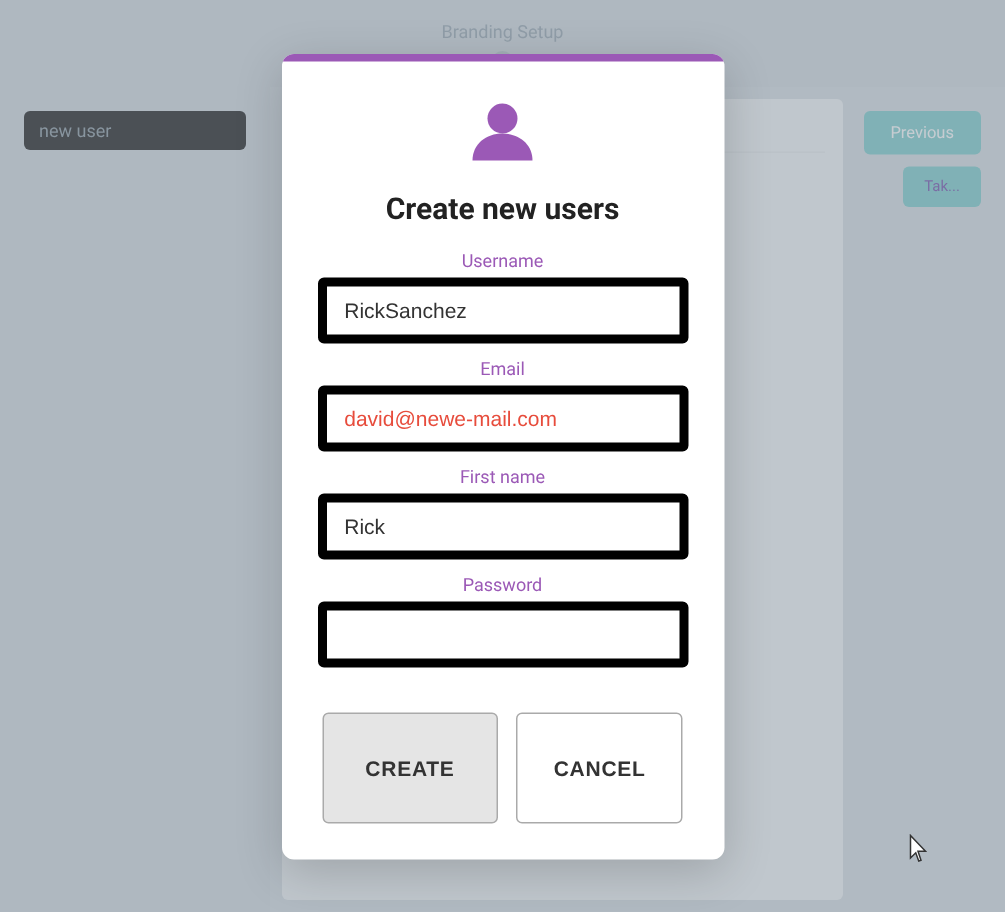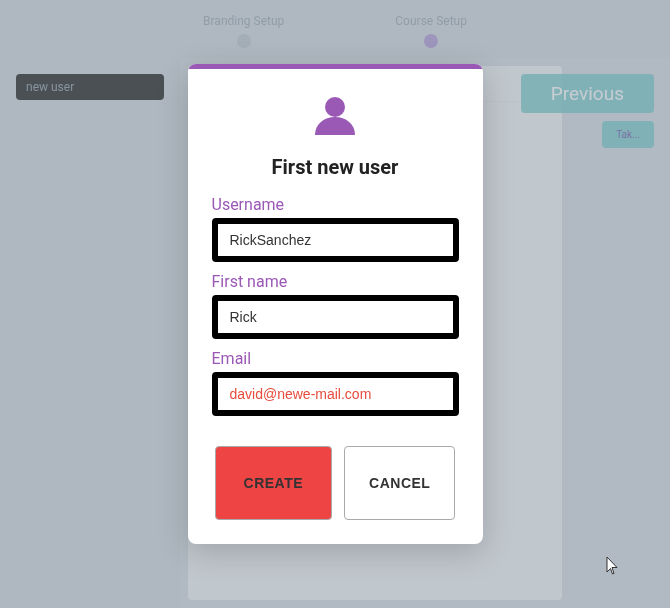--- a/index.html
+++ b/index.html
@@ -106,22 +106,22 @@
       flex-direction: column;
       align-items: flex-end;
       padding: 16px 16px 0 0;
       gap: 8px;
     }
 
     .bg-prev-btn {
       background: #5bc0be;
       color: white;
       border-radius: 4px;
-      padding: 8px 30px;
-      font-size: 19px;
+      padding: 8px 18px;
+      font-size: 11px;
       opacity: 0.85;
       text-align: right;
     }
 
     .bg-take-btn {
       background: #5bc0be;
       color: #4c1d95;
       border-radius: 4px;
       padding: 8px 14px;
       font-size: 10px;
@@ -184,22 +184,23 @@
       gap: 0;
     }
 
     .form-group {
       display: flex;
       flex-direction: column;
       margin-bottom: 10px;
     }
 
     .form-label {
-      font-size: 16px;
+      font-size: 12px;
       color: #9b59b6;
+      text-align: center;
       margin-bottom: 4px;
     }
 
     .form-input {
       border: 6px solid #000000;
       border-radius: 4px;
       padding: 8px 12px;
       font-size: 14px;
       color: #333;
       outline: none;
@@ -212,21 +213,21 @@
     }
 
     .modal-buttons {
       display: flex;
       gap: 12px;
       margin-top: 20px;
       justify-content: center;
     }
 
     .btn-create {
-      background: #ef4444;
+      background: #e5e5e5;
       border: 1px solid #aaa;
       border-radius: 4px;
       padding: 10px 28px;
       font-size: 14px;
       font-weight: 600;
       color: #333;
       cursor: pointer;
       letter-spacing: 0.5px;
     }
 
@@ -255,24 +256,20 @@
 </head>
 <body>
 
 <div class="bg-page">
 
   <div class="stepper-bar">
     <div class="stepper-item">
       <span>Branding Setup</span>
       <div class="stepper-dot"></div>
     </div>
-    <div class="stepper-item">
-      <span>Course Setup</span>
-      <div class="stepper-dot active"></div>
-    </div>
   </div>
 
   <div class="bg-content">
     <div class="bg-left-panel">
       <div class="bg-search-box">new user</div>
     </div>
     <div class="bg-table">
       <div class="bg-table-header">
         <span>Firstname</span>
         <span>Ema</span>
@@ -292,40 +289,44 @@
   <div class="modal">
     <div class="modal-top-bar"></div>
 
     <div class="modal-icon-wrapper">
       <svg class="user-icon" viewBox="0 0 52 52" fill="none" xmlns="http://www.w3.org/2000/svg">
         <circle cx="26" cy="18" r="10" fill="#9b59b6"></circle>
         <path d="M6 46c0-11 9-18 20-18s20 7 20 18" fill="#9b59b6"></path>
       </svg>
     </div>
 
-    <div class="modal-title">First new user</div>
+    <div class="modal-title">Create new users</div>
 
     <div class="modal-form">
 
       <div class="form-group">
         <label class="form-label">Username</label>
         <input class="form-input" type="text" value="RickSanchez" style="">
       </div>
 
       <div class="form-group">
+        <label class="form-label">Email</label>
+        <input class="form-input email-input" type="text" value="david@newe-mail.com" style="">
+      </div>
+
+      <div class="form-group">
         <label class="form-label">First name</label>
         <input class="form-input" type="text" value="Rick" style="">
       </div>
 
+
       <div class="form-group">
-        <label class="form-label">Email</label>
-        <input class="form-input email-input" type="text" value="david@newe-mail.com" style="">
-      </div>
-
-
+        <label class="form-label">Password</label>
+        <input class="form-input" type="password" style="">
+      </div>
 
     </div>
 
     <div class="modal-buttons">
       <button class="btn-create">CREATE</button>
       <button class="btn-cancel">CANCEL</button>
     </div>
 
   </div>
 

